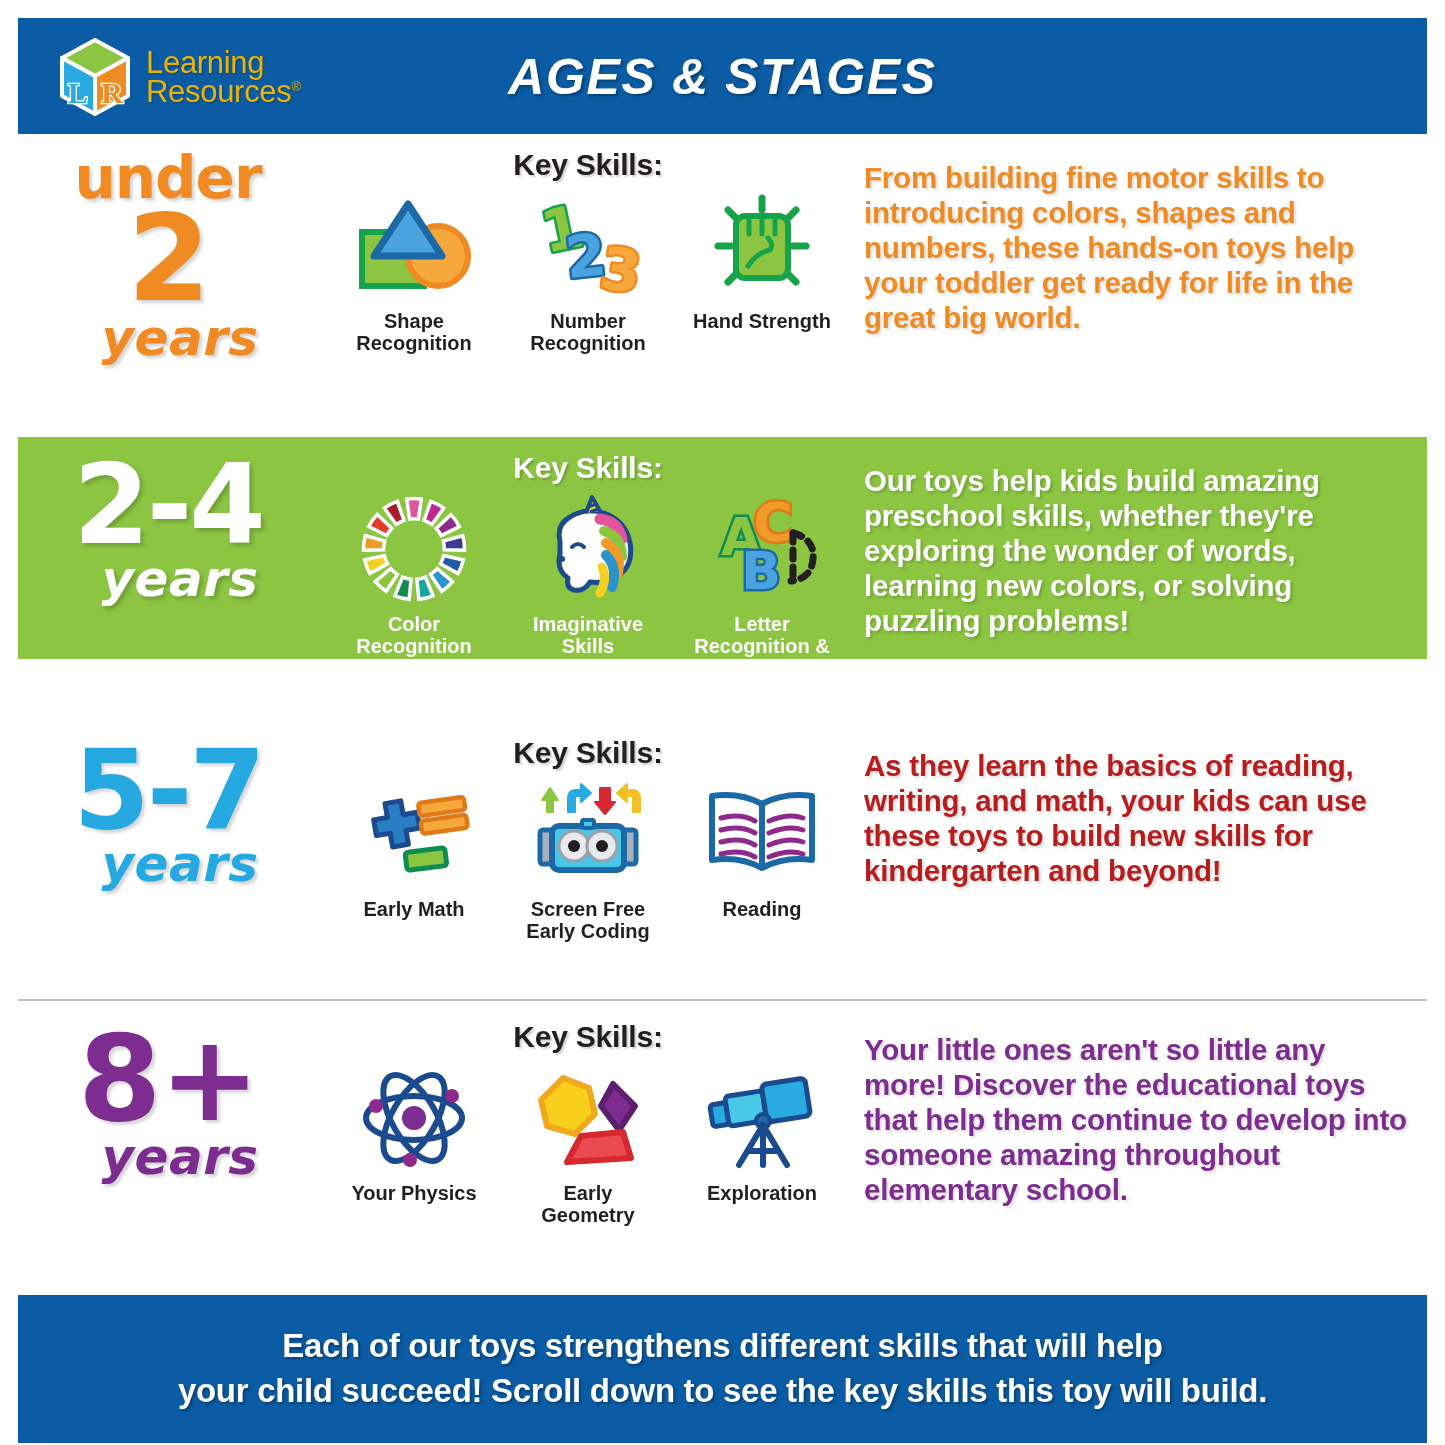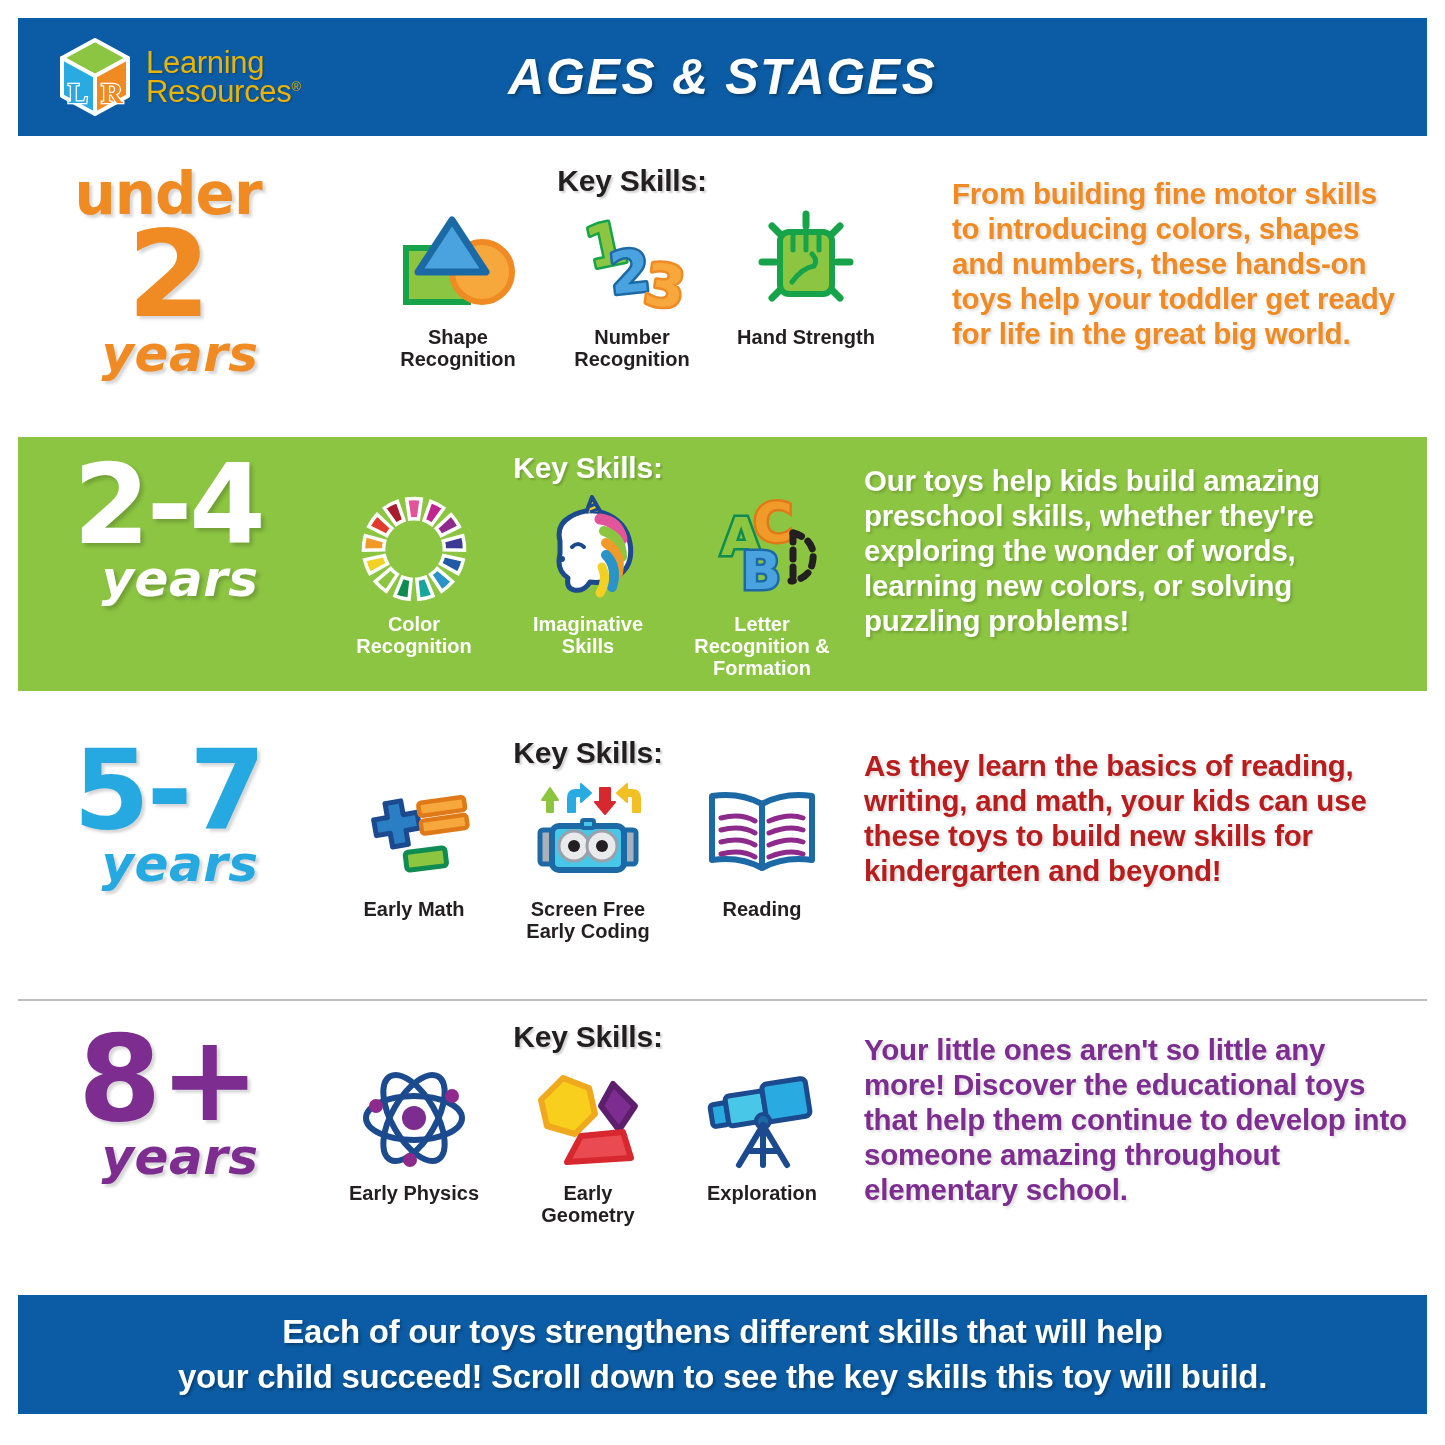--- a/index.html
+++ b/index.html
@@ -40,22 +40,22 @@
     text-shadow: 2px 2px 3px rgba(0,0,0,0.3);
     pointer-events: none;
     font-style: italic;
   }
 
   
   .section {
     position: absolute; left: 18px; width: 1409px;
     display: flex; align-items: flex-start;
   }
-  .sec1 { top: 150px;  height: 285px; background:#ffffff;gap:44px; }
-  .sec2 { top: 437px;  height: 254px; background:#8cc542; }
+  .sec1 { top: 134px;  height: 285px; background:#ffffff; }
+  .sec2 { top: 437px;  height: 222px; background:#8cc542; }
   .sec3 { top: 722px;  height: 278px; background:#ffffff; }
   .sec4 { top: 1006px; height: 281px; background:#ffffff; }
 
   .divider {
     position: absolute; left: 18px; width: 1409px; height: 2px;
     background: #bfbfbf;
   }
   .div1 { top: 999px; }
 
   
@@ -124,21 +124,21 @@
     text-shadow: 2px 2px 3px rgba(0,0,0,0.14);
   }
   .d-orange { color:#f08a22; }
   .d-white  { color:#ffffff; text-shadow: 2px 2px 3px rgba(0,0,0,0.18); }
   .d-blue   { color:#b91c1c; }
   .d-purple { color:#7c2d8f; }
 
   
   .footer {
     position: absolute; left: 18px; top: 1295px;
-    width: 1409px; height: 119px;
+    width: 1409px; height: 148px;
     background: #0b5ca4;
     display: flex; align-items: center; justify-content: center;
     text-align: center;
   }
   .footer-text {
     color:#ffffff; font-size: 33px; font-weight: 700; line-height: 1.35;
     letter-spacing: -0.3px;
     text-shadow: 2px 2px 3px rgba(0,0,0,0.3);
     padding: 0 40px;
   }
@@ -388,21 +388,21 @@
                 <ellipse cx="57" cy="54" rx="48" ry="22"></ellipse>
                 <ellipse cx="57" cy="54" rx="48" ry="22" transform="rotate(60 57 54)"></ellipse>
                 <ellipse cx="57" cy="54" rx="48" ry="22" transform="rotate(120 57 54)"></ellipse>
               </g>
               <circle cx="57" cy="54" r="12" fill="#7c2d8f"></circle>
               <circle cx="95" cy="32" r="7" fill="#8e2a8c"></circle>
               <circle cx="19" cy="42" r="7" fill="#8e2a8c"></circle>
               <circle cx="53" cy="96" r="7" fill="#8e2a8c"></circle>
             </svg>
           </div>
-          <div class="lbl lbl-dark">Early Physics</div>
+          <div class="lbl lbl-dark">Your Physics</div>
         </div>
         <div class="skill">
           <div class="ic">
             <svg width="122" height="104" viewBox="0 0 122 104">
               <polygon points="36,12 62,22 68,48 48,68 20,60 14,34" fill="#f7cf1c" stroke="#f0a91c" stroke-width="6" stroke-linejoin="round"></polygon>
               <polygon points="86,18 108,40 92,64 74,40" fill="#7c2d8f" stroke="#5d1f6d" stroke-width="6" stroke-linejoin="round"></polygon>
               <polygon points="54,70 96,66 104,92 40,96" fill="#ea4a52" stroke="#d7282f" stroke-width="6" stroke-linejoin="round"></polygon>
             </svg>
           </div>
           <div class="lbl lbl-dark">Early<br>Geometry</div>

